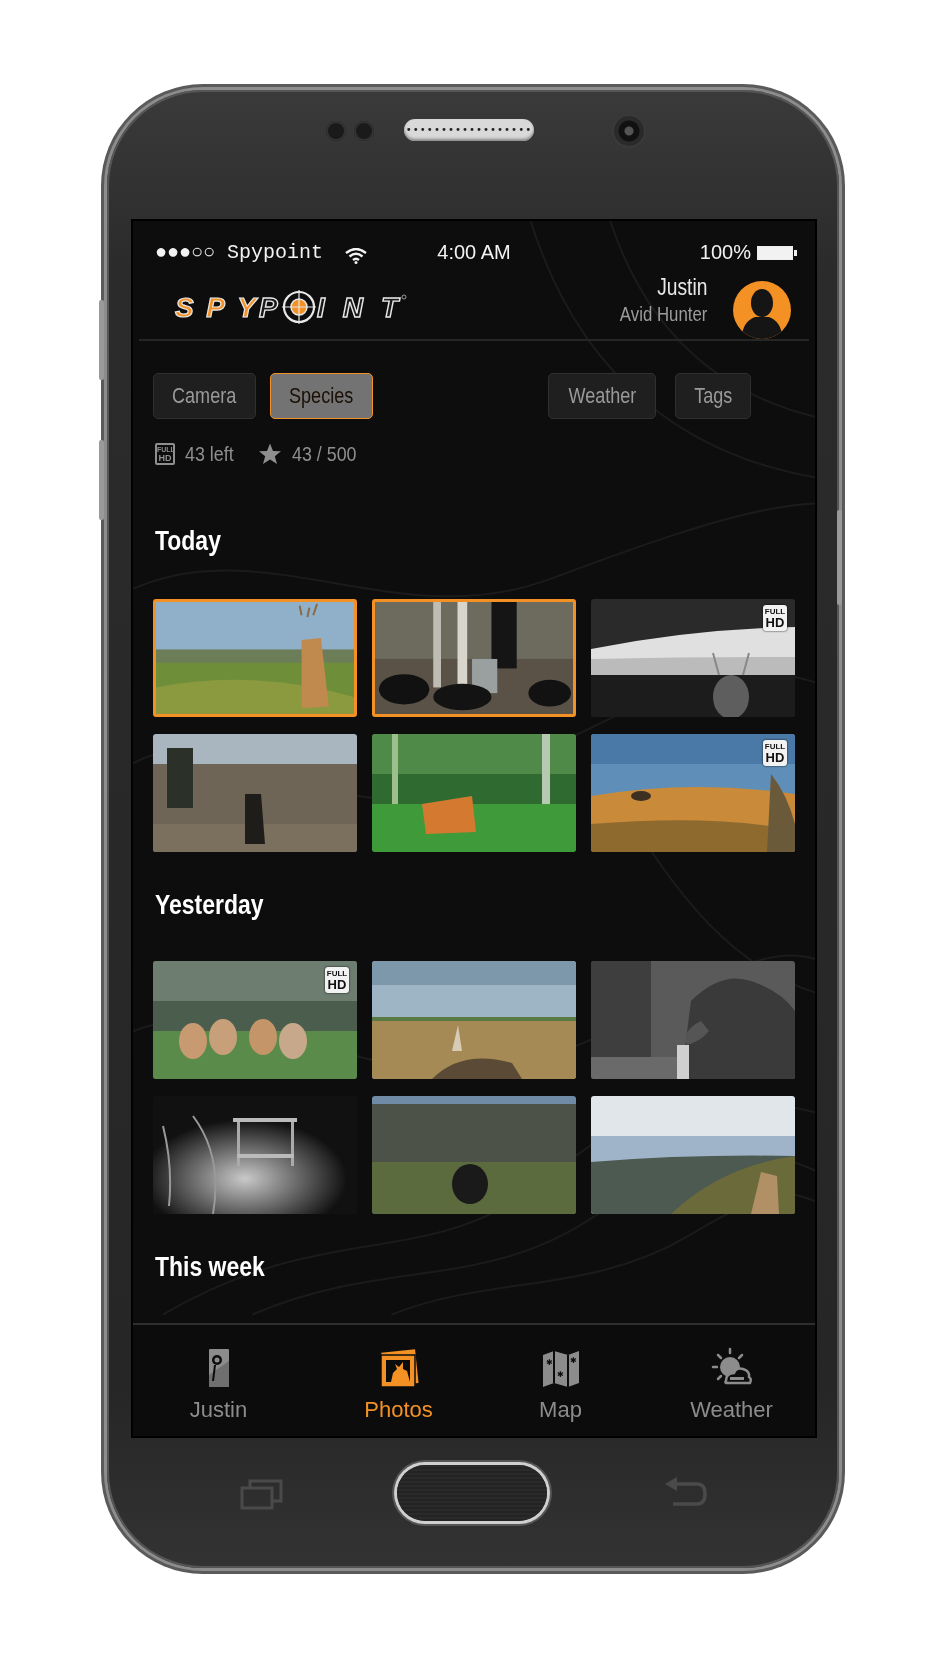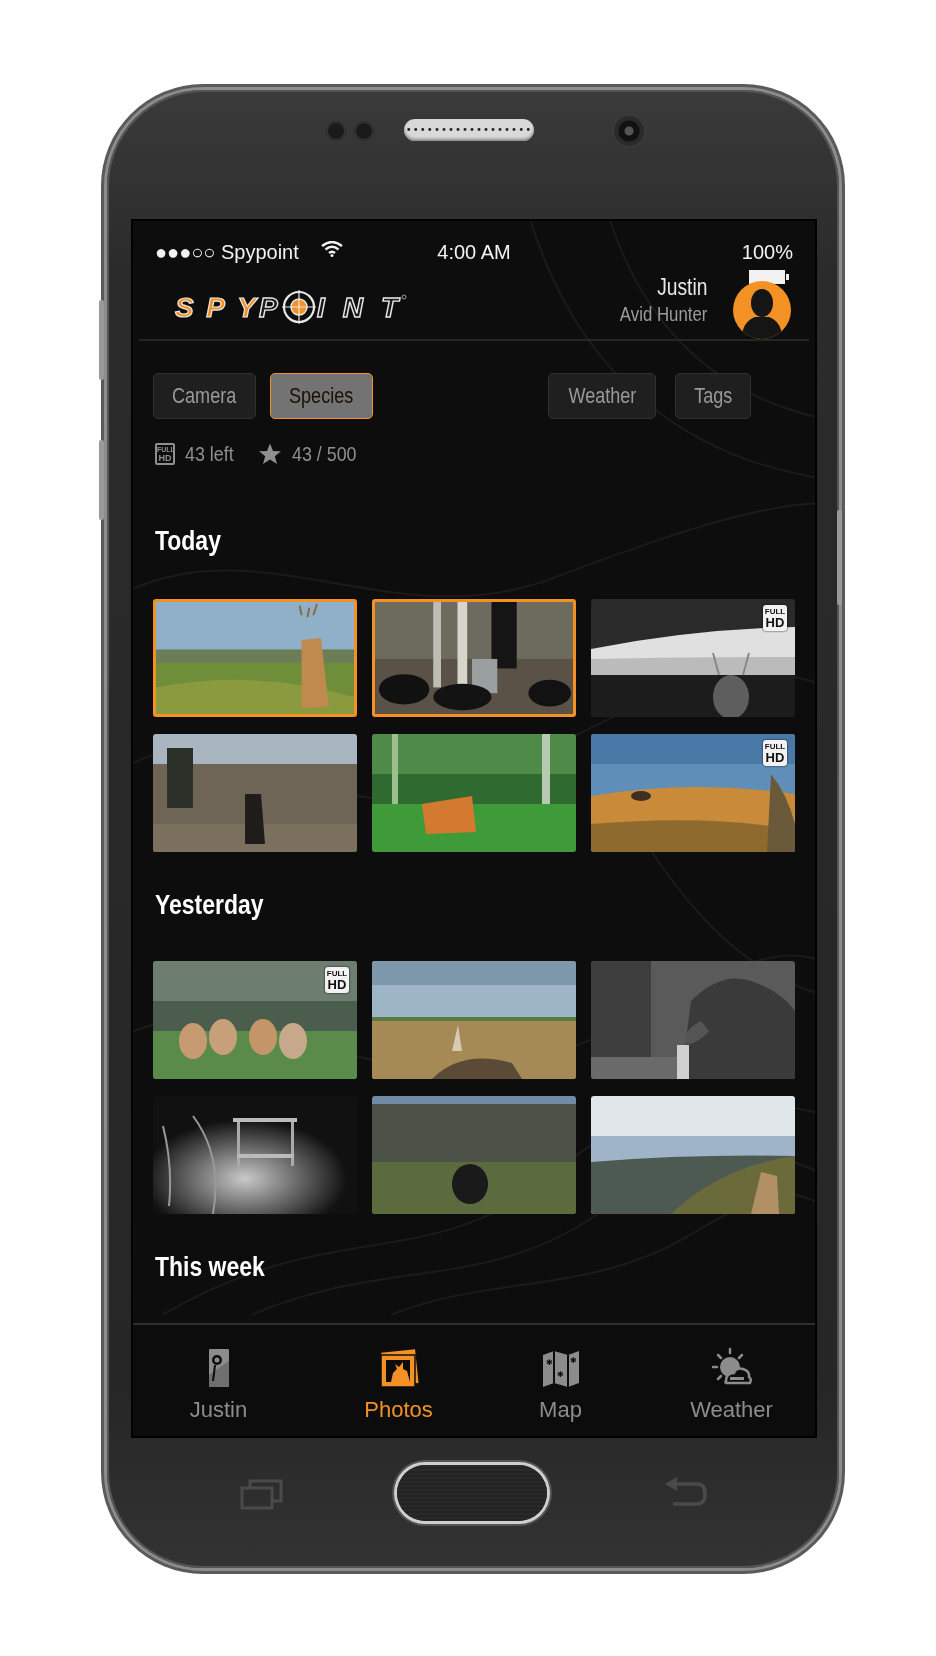--- a/index.html
+++ b/index.html
@@ -13,23 +13,23 @@
   .speaker { position:absolute; left:404px; top:119px; width:130px; height:22px; border-radius:11px;
              background:#d9d9d9; box-shadow: inset 0 -2px 3px #888; display:flex; align-items:center; justify-content:center; }
   .speaker span { letter-spacing:1px; font-size:10px; color:#222; font-family:"DejaVu Sans Mono", monospace; line-height:1; }
   .camera-lens { position:absolute; left:614px; top:116px; width:30px; height:30px; border-radius:50%;
                  background:radial-gradient(circle at 50% 50%, #555 0 4px, #111 5px 10px, #2a2a2a 11px);
                  box-shadow:0 0 0 2px #3a3a3a; }
   .screen { position:absolute; left:131px; top:219px; width:686px; height:1219px; background:#0e0d0d;
             overflow:hidden; border:2px solid #000; box-sizing:border-box; }
   .topo { position:absolute; inset:0; pointer-events:none; }
   .status { position:absolute; top:20px; left:22px; right:22px; height:24px; color:#f2f2f2; font-size:20px; }
-  .status .left { position:absolute; left:0; top:0; display:flex; align-items:flex-start; gap:22px; }
+  .status .left { position:absolute; left:0; top:0; display:flex; align-items:flex-end; gap:22px;font-family:Liberation Mono, monospace; }
   .status .center { position:absolute; left:0; right:0; text-align:center; top:0; }
-  .status .right { position:absolute; right:0; top:0; display:flex; align-items:center; gap:6px;flex-direction:column; }
+  .status .right { position:absolute; right:0; top:0; display:flex; align-items:center; gap:6px; }
   .battery { width:36px; height:14px; border:1.5px solid #eee; background:#f2f2f2; position:relative; box-sizing:border-box; }
   .battery::after { content:""; position:absolute; right:-5px; top:3px; width:3px; height:6px; background:#eee; }
   .logo { position:absolute; left:38px; top:68px; width:240px; height:36px; }
   .user { position:absolute; right:108px; top:52px; text-align:right; font-family:"Liberation Sans Narrow","Liberation Sans", sans-serif; }
   .user .name { color:#e8e8e8; font-size:24px; line-height:28px; transform:scaleX(0.8); transform-origin:right; }
   .user .role { color:#9c9c9c; font-size:21px; line-height:26px; transform:scaleX(0.8); transform-origin:right; }
   .avatar { position:absolute; right:24px; top:60px; width:58px; height:58px; border-radius:50%; background:#f39125; overflow:hidden; }
   .header-divider { position:absolute; left:6px; right:6px; top:118px; height:2px; background:#262626; }
   .chips { position:absolute; top:152px; left:0; right:0; height:48px; }
   .chip { position:absolute; height:46px; border-radius:5px; background:#1f1f1f; border:1px solid #303030;

